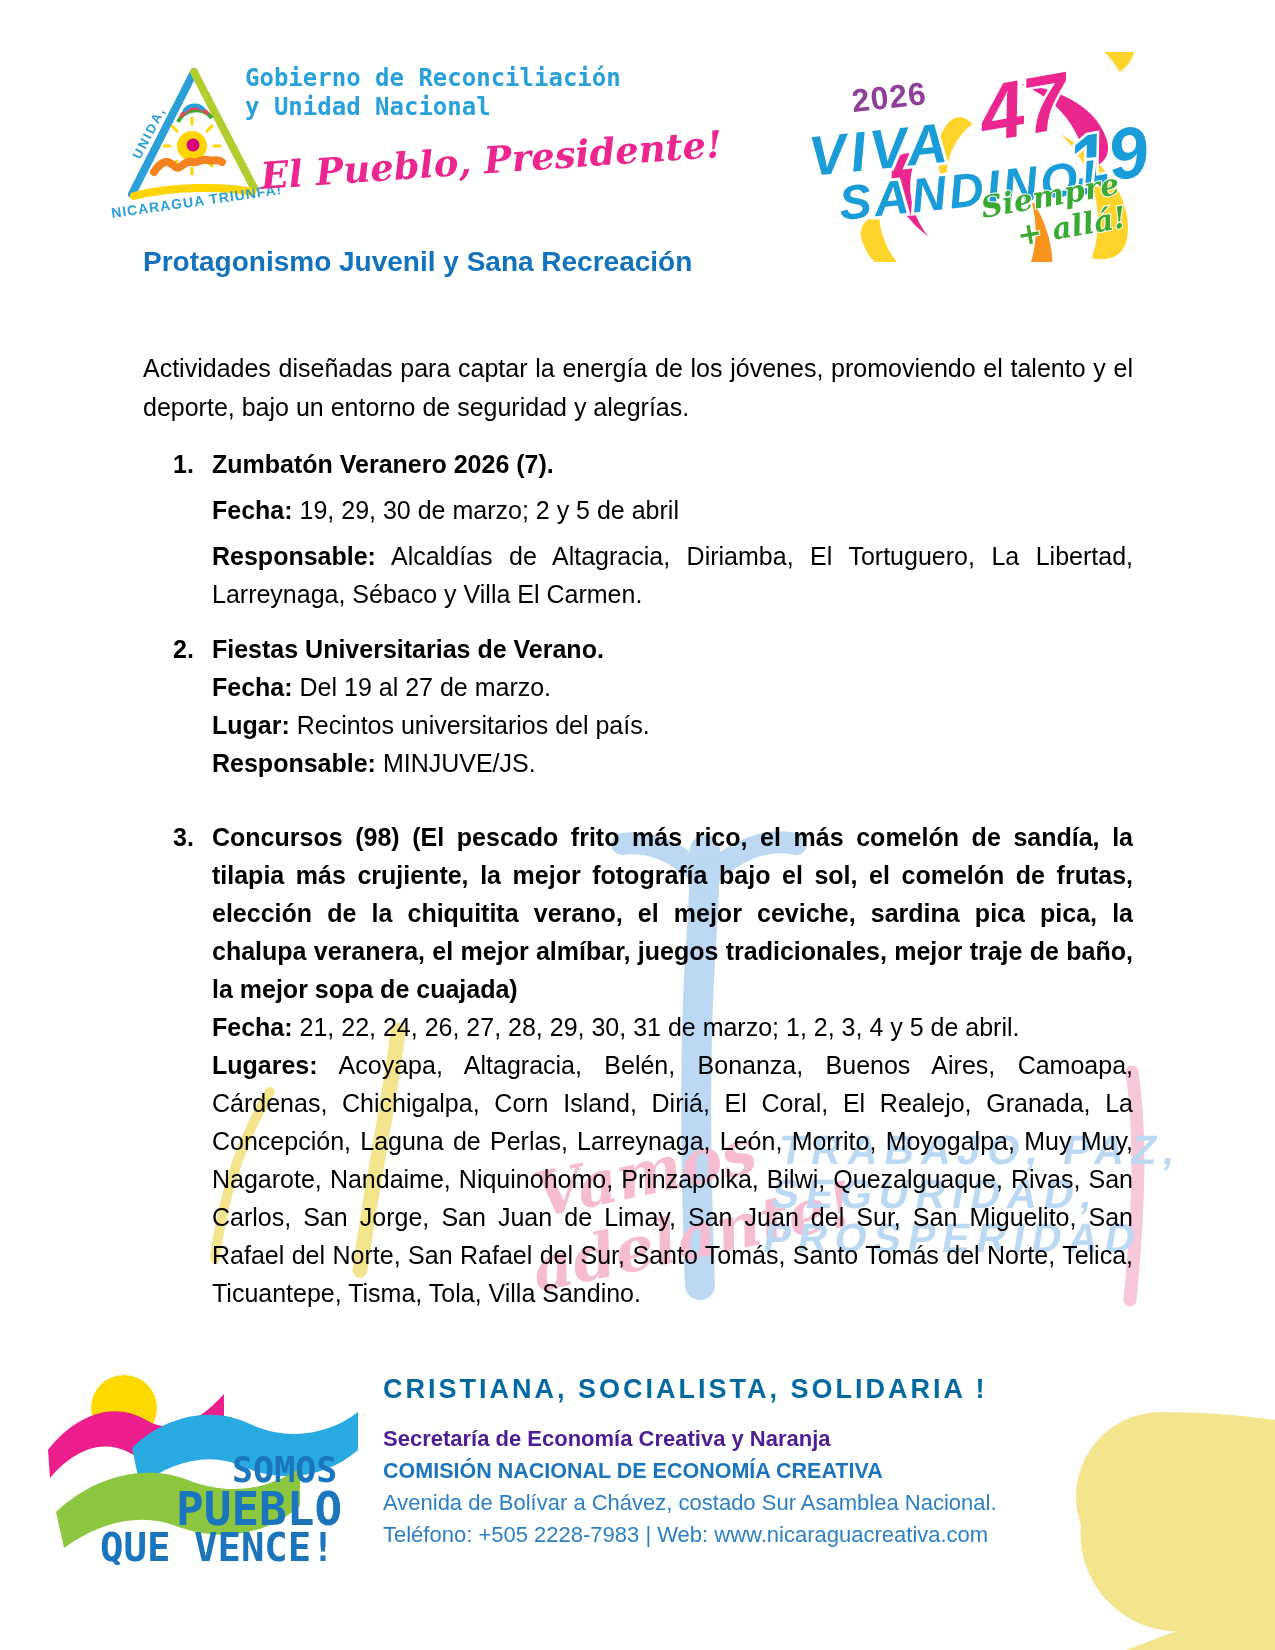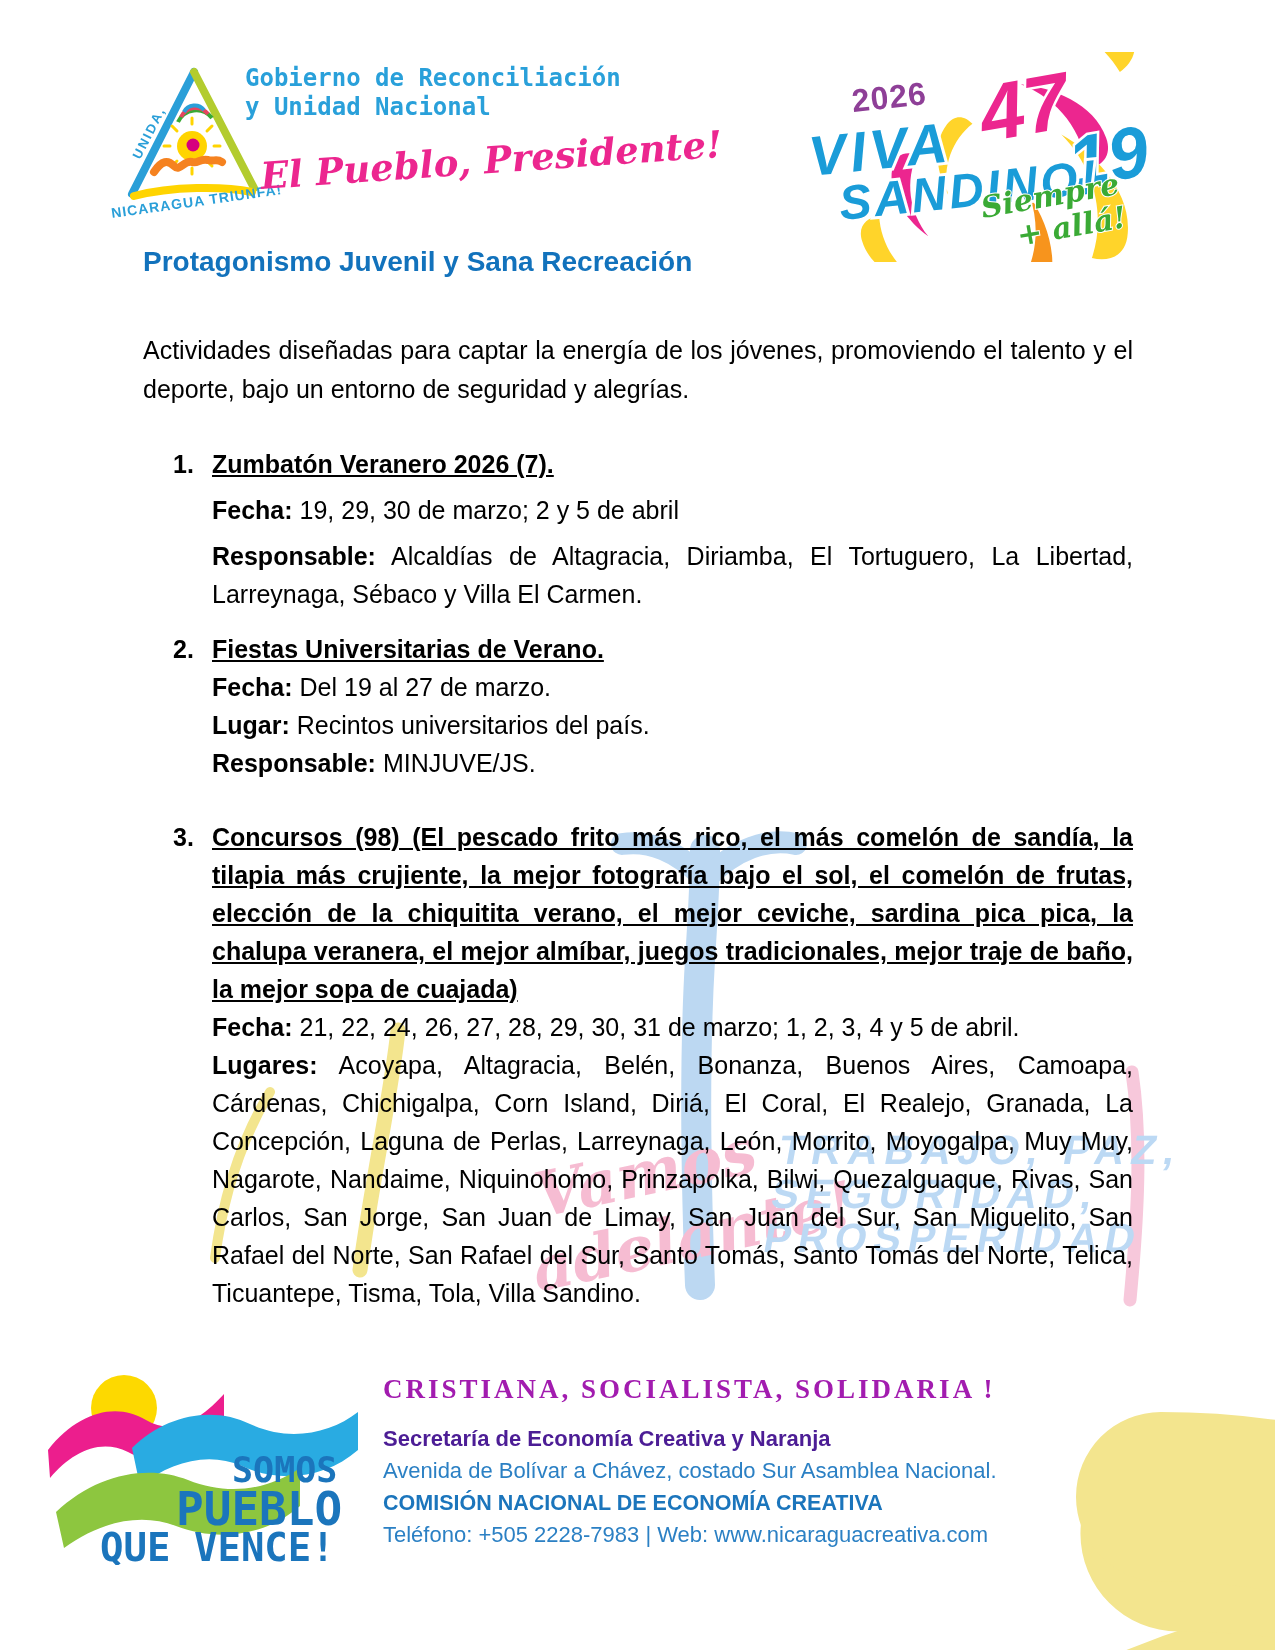--- a/index.html
+++ b/index.html
@@ -13,32 +13,32 @@
   .wm-script{position:absolute;left:540px;top:1128px;font-family:"DejaVu Serif",serif;font-style:italic;
              font-weight:bold;font-size:62px;line-height:72px;color:#f6bcd2;transform:rotate(-12deg);}
   
   .gov-logo{position:absolute;left:108px;top:60px;width:560px;height:180px;}
   .gov-name{position:absolute;left:137px;top:4px;font-family:"DejaVu Sans Mono",monospace;font-weight:bold;
             font-size:24px;line-height:29px;color:#29a0da;white-space:nowrap;}
   .gov-slogan{position:absolute;left:152px;top:78px;font-family:"DejaVu Serif",serif;font-style:italic;
               font-weight:bold;font-size:37px;color:#ec268f;transform:rotate(-4deg);white-space:nowrap;}
   
   .doc-title{position:absolute;left:143px;top:246px;font-size:28px;font-weight:bold;color:#1272bc;}
-  .intro{position:absolute;left:143px;top:331px;width:990px;font-size:25px;line-height:39px;text-align:justify;}
+  .intro{position:absolute;left:143px;top:349px;width:990px;font-size:25px;line-height:39px;text-align:justify;}
   .item{position:absolute;left:143px;width:990px;font-size:25px;line-height:38px;}
   .item .num{position:absolute;left:30px;top:0;font-weight:bold;}
   .item .body{margin-left:69px;text-align:justify;}
   .item p{margin:0;}
-  .item .ttl{font-weight:bold;text-decoration:underline;}
+  .item .ttl{font-weight:bold;}
   .gap8{margin-top:8px !important;}
   
   .footer-logo{position:absolute;left:36px;top:1350px;}
   .footer-text{position:absolute;left:383px;top:1374px;color:#1b75bc;}
-  .f-motto{font-family:Liberation Serif, serif;font-weight:bold;font-size:27px;letter-spacing:3px;
-           color:#a21caf;white-space:nowrap;margin-bottom:18px;}
+  .f-motto{font-family:Liberation Sans, sans-serif;font-weight:bold;font-size:27px;letter-spacing:3px;
+           color:#0369a1;white-space:nowrap;margin-bottom:18px;}
   .f-line{font-size:22px;line-height:32px;white-space:nowrap;color:#2b80c4;}
   .f-bold{font-weight:bold;color:#4c1d95;}
   .f-caps{font-weight:bold;color:#1b75bc;font-size:21.5px;}
 </style>
 </head>
 <body>
 
 <div class="page">
 
   <svg id="watermark-svg" width="1275" height="1650" viewBox="0 0 1275 1650">
@@ -235,18 +235,18 @@
     <g font-family="DejaVu Sans Mono,monospace" font-weight="bold" fill="#1b75bc">
       <text x="196" y="132" font-size="35">SOMOS</text>
       <text x="140" y="175" font-size="46">PUEBLO</text>
       <text x="64" y="211" font-size="39">QUE VENCE!</text>
     </g>
   </svg>
 
   <div class="footer-text">
     <div class="f-motto">CRISTIANA, SOCIALISTA, SOLIDARIA !</div>
     <div class="f-line f-bold">Secretaría de Economía Creativa y Naranja</div>
+    <div class="f-line f-caps">COMISIÓN NACIONAL DE ECONOMÍA CREATIVA</div>
     <div class="f-line">Avenida de Bolívar a Chávez, costado Sur Asamblea Nacional.</div>
-    <div class="f-line f-caps">COMISIÓN NACIONAL DE ECONOMÍA CREATIVA</div>
     <div class="f-line">Teléfono: +505 2228-7983 | Web: www.nicaraguacreativa.com</div>
   </div>
 
 </div>
 
 </body></html>

